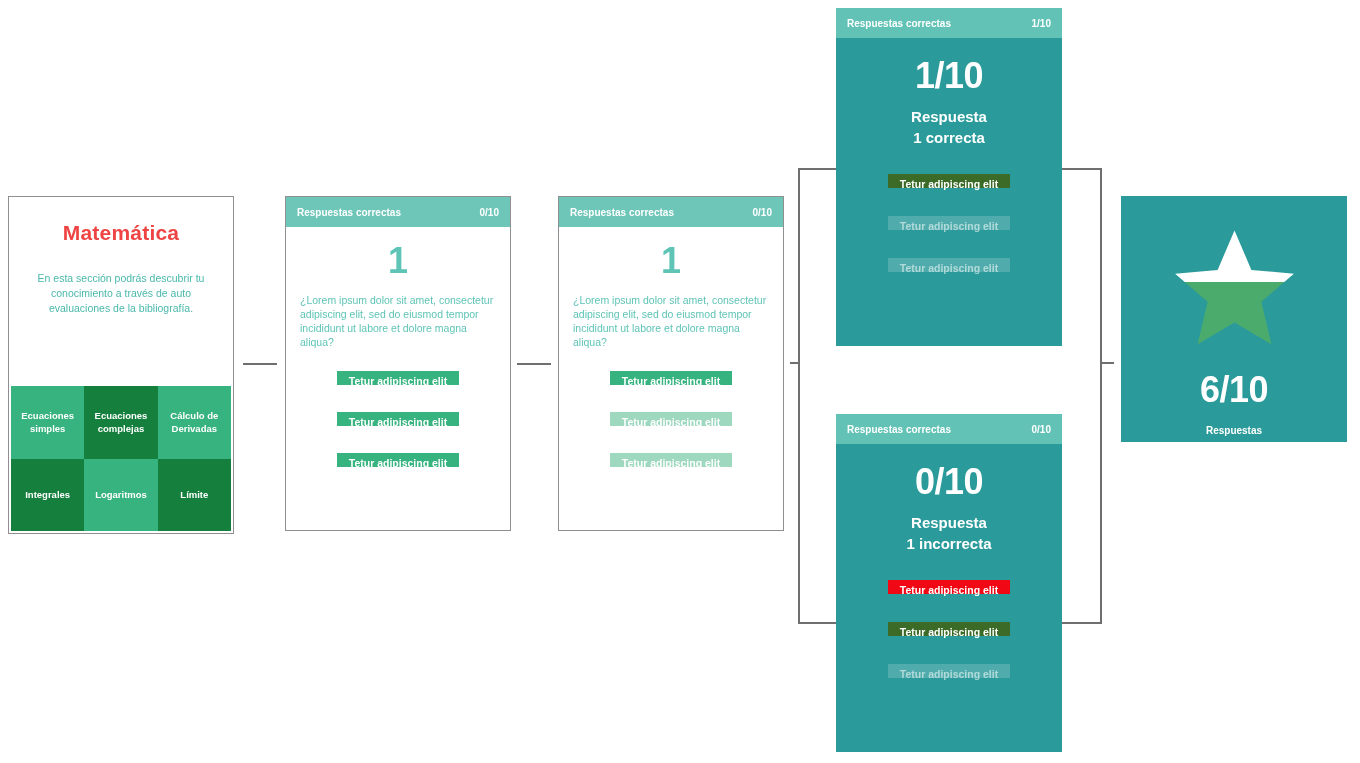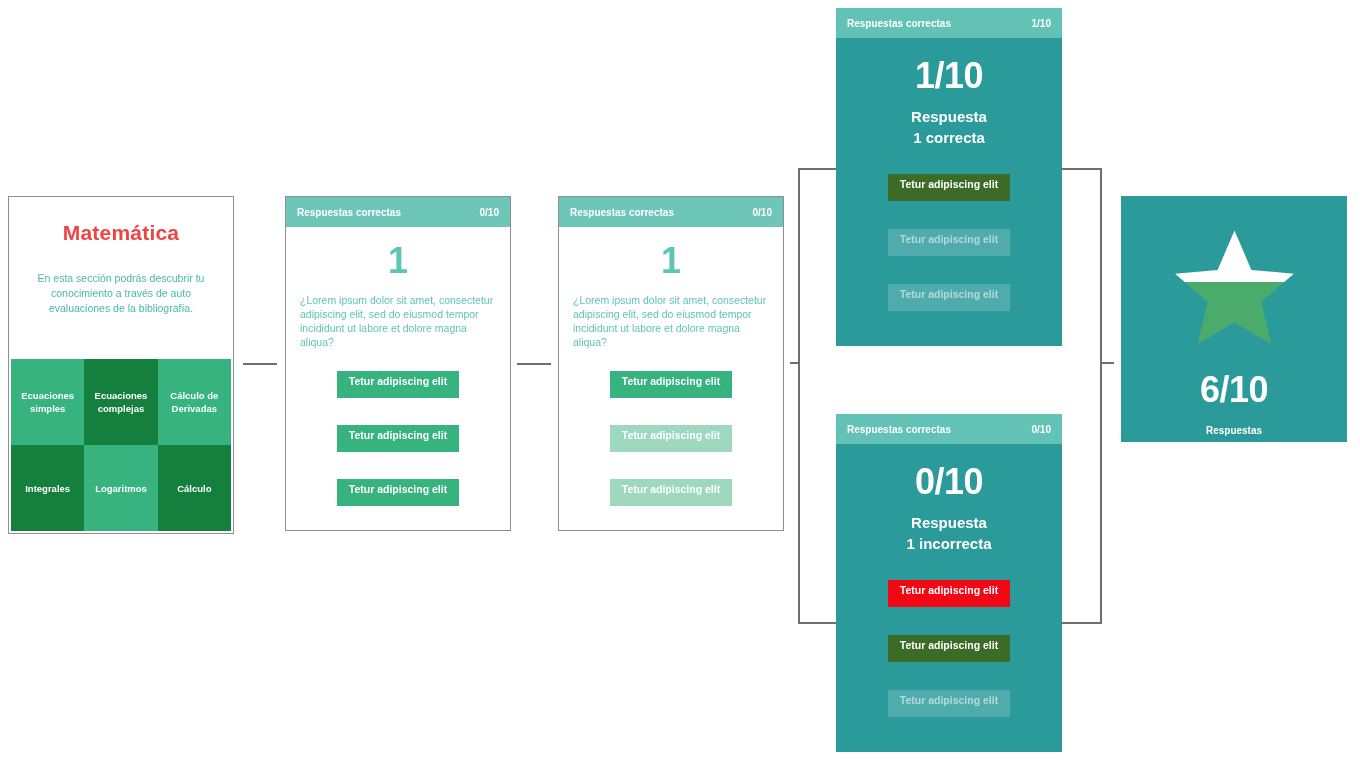--- a/index.html
+++ b/index.html
@@ -68,21 +68,21 @@
     line-height: 15px;
     margin-top: 26px;
     padding: 0 4px;
   }
 
   .tile-grid {
     position: absolute;
     left: 2px;
     right: 2px;
     bottom: 2px;
-    height: 172px;
+    height: 145px;
     display: grid;
     grid-template-columns: repeat(3, 1fr);
     grid-template-rows: repeat(2, 1fr);
   }
   .tile {
     display: flex;
     align-items: center;
     justify-content: center;
     text-align: center;
     color: #ffffff;
@@ -130,21 +130,21 @@
   }
   .answers {
     margin-top: 22px;
     display: flex;
     flex-direction: column;
     align-items: center;
     gap: 27px;
   }
   .btn {
     width: 122px;
-    height: 27px;
+    height: 14px;
     line-height: 21px;
     text-align: center;
     font-size: 10.5px;
     font-weight: bold;
     color: #ffffff;
     box-sizing: border-box;
     white-space: nowrap;
   }
   .btn.green      { background: #36b37e; }
   .btn.faded      { background: #9ed8bf; }
@@ -229,21 +229,21 @@
     <div class="home-body">
       <div class="home-title">Matemática</div>
       <div class="home-desc">En esta sección podrás descubrir tu conocimiento a través de auto evaluaciones de la bibliografía.</div>
     </div>
     <div class="tile-grid">
       <div class="tile green">Ecuaciones simples</div>
       <div class="tile teal">Ecuaciones complejas</div>
       <div class="tile green">Cálculo de Derivadas</div>
       <div class="tile teal">Integrales</div>
       <div class="tile green">Logaritmos</div>
-      <div class="tile teal">Cálculo</div>
+      <div class="tile teal">Límite</div>
     </div>
   </div>
 
   <div class="conn conn-h" style="left:243px; top:363px; width:34px;"></div>
 
   <div class="card card-white" id="screen-q1">
     <div class="quiz-head">
       <span>Respuestas correctas</span>
       <span>0/10</span>
     </div>

